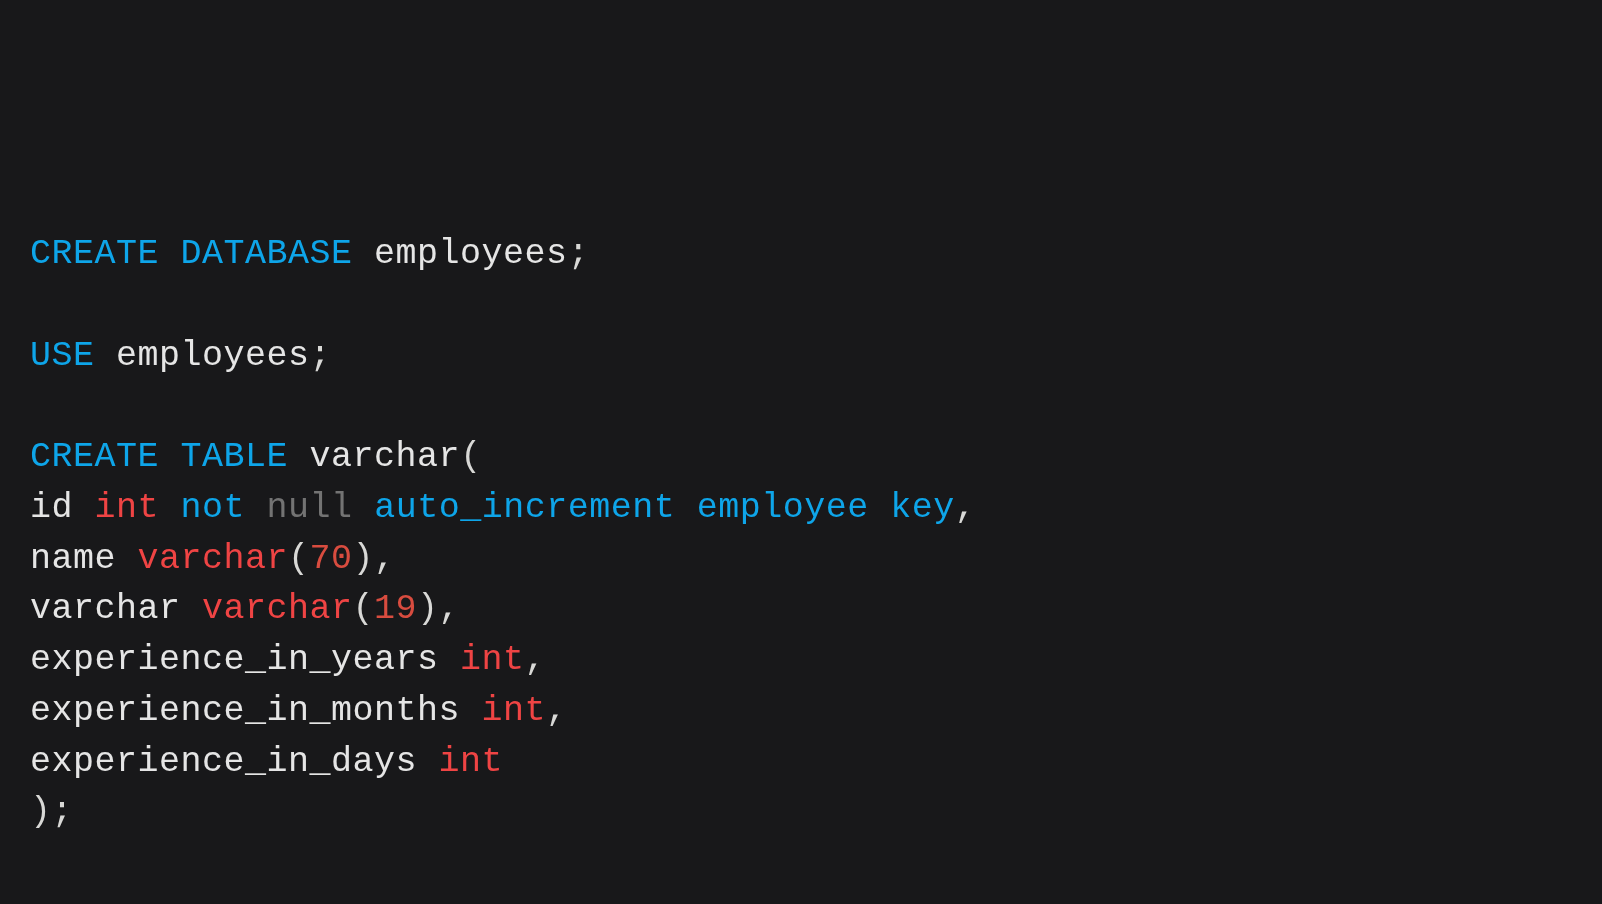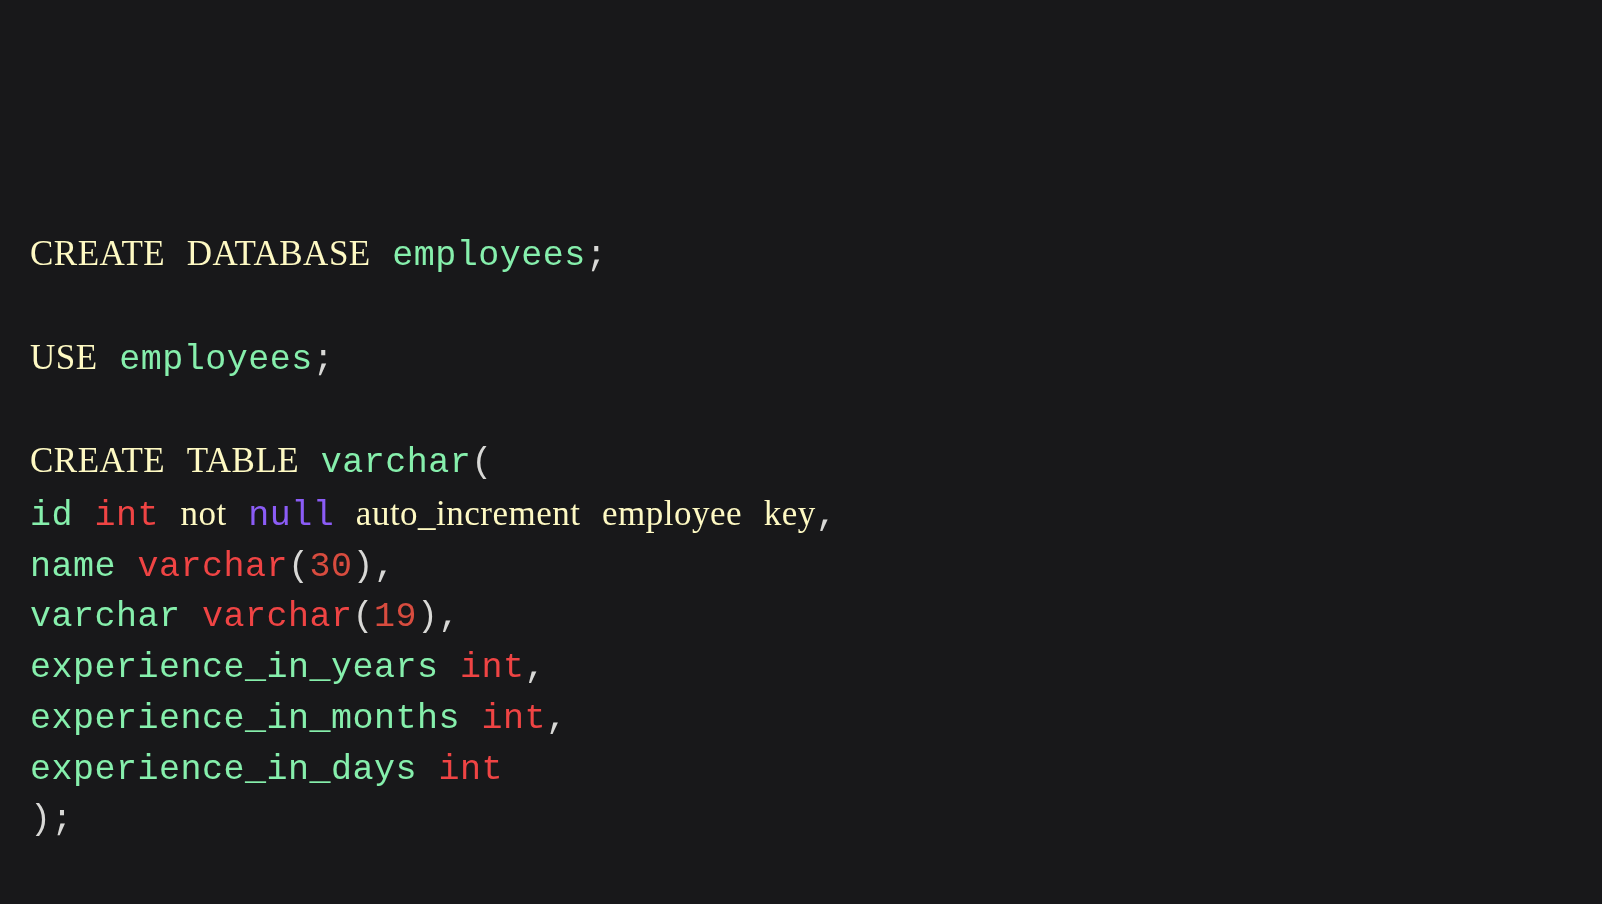--- a/index.html
+++ b/index.html
@@ -6,40 +6,40 @@
     body {
       background: #18181a;
       color: #d8d8d6;
       font-family: "SF Mono", Monaco, Menlo, Consolas, "Courier New", monospace;
       font-size: 35px;
       line-height: 1.45;
       padding: 26px 30px;
       white-space: pre;
       letter-spacing: 0.5px;
     }
-    .kw   { color: #fef9c3; font-family: Liberation Serif, serif; }  
+    .kw   { color: #0ea5e9; }  
     .ty   { color: #ef4444; }  
-    .null { color: #8b5cf6; margin-top: 12px; }  
+    .null { color: #737373; margin-top: 12px; }  
     .num  { color: #d84c3f; }  
-    .id   { color: #86efac; margin-top: 48px; }  
+    .id   { color: #e5e5e5; margin-top: 48px; }  
     .pn   { color: #d8d8d6; }  
     .code-block { display: block; }
   </style>
 </head>
 <body>
 
 
 
 <div class="code-block"><span><span class="kw">CREATE</span> <span class="kw">DATABASE</span> <span class="id">employees</span><span class="pn">;</span></span>
 <span></span>
 <span><span class="kw">USE</span> <span class="id">employees</span><span class="pn">;</span></span>
 <span></span>
 <span><span class="kw">CREATE</span> <span class="kw">TABLE</span> <span class="id">varchar</span><span class="pn">(</span></span>
 <span><span class="id">id</span> <span class="ty">int</span> <span class="kw">not</span> <span class="null">null</span> <span class="kw">auto_increment</span> <span class="kw">employee</span> <span class="kw">key</span><span class="pn">,</span></span>
-<span><span class="id">name</span> <span class="ty">varchar</span><span class="pn">(</span><span class="num">30</span><span class="pn">),</span></span>
+<span><span class="id">name</span> <span class="ty">varchar</span><span class="pn">(</span><span class="num">70</span><span class="pn">),</span></span>
 <span><span class="id">varchar</span> <span class="ty">varchar</span><span class="pn">(</span><span class="num">19</span><span class="pn">),</span></span>
 <span><span class="id">experience_in_years</span> <span class="ty">int</span><span class="pn">,</span></span>
 <span><span class="id">experience_in_months</span> <span class="ty">int</span><span class="pn">,</span></span>
 <span><span class="id">experience_in_days</span> <span class="ty">int</span></span>
 <span><span class="pn">);</span></span></div>
 
 
 
 
 </body></html>

